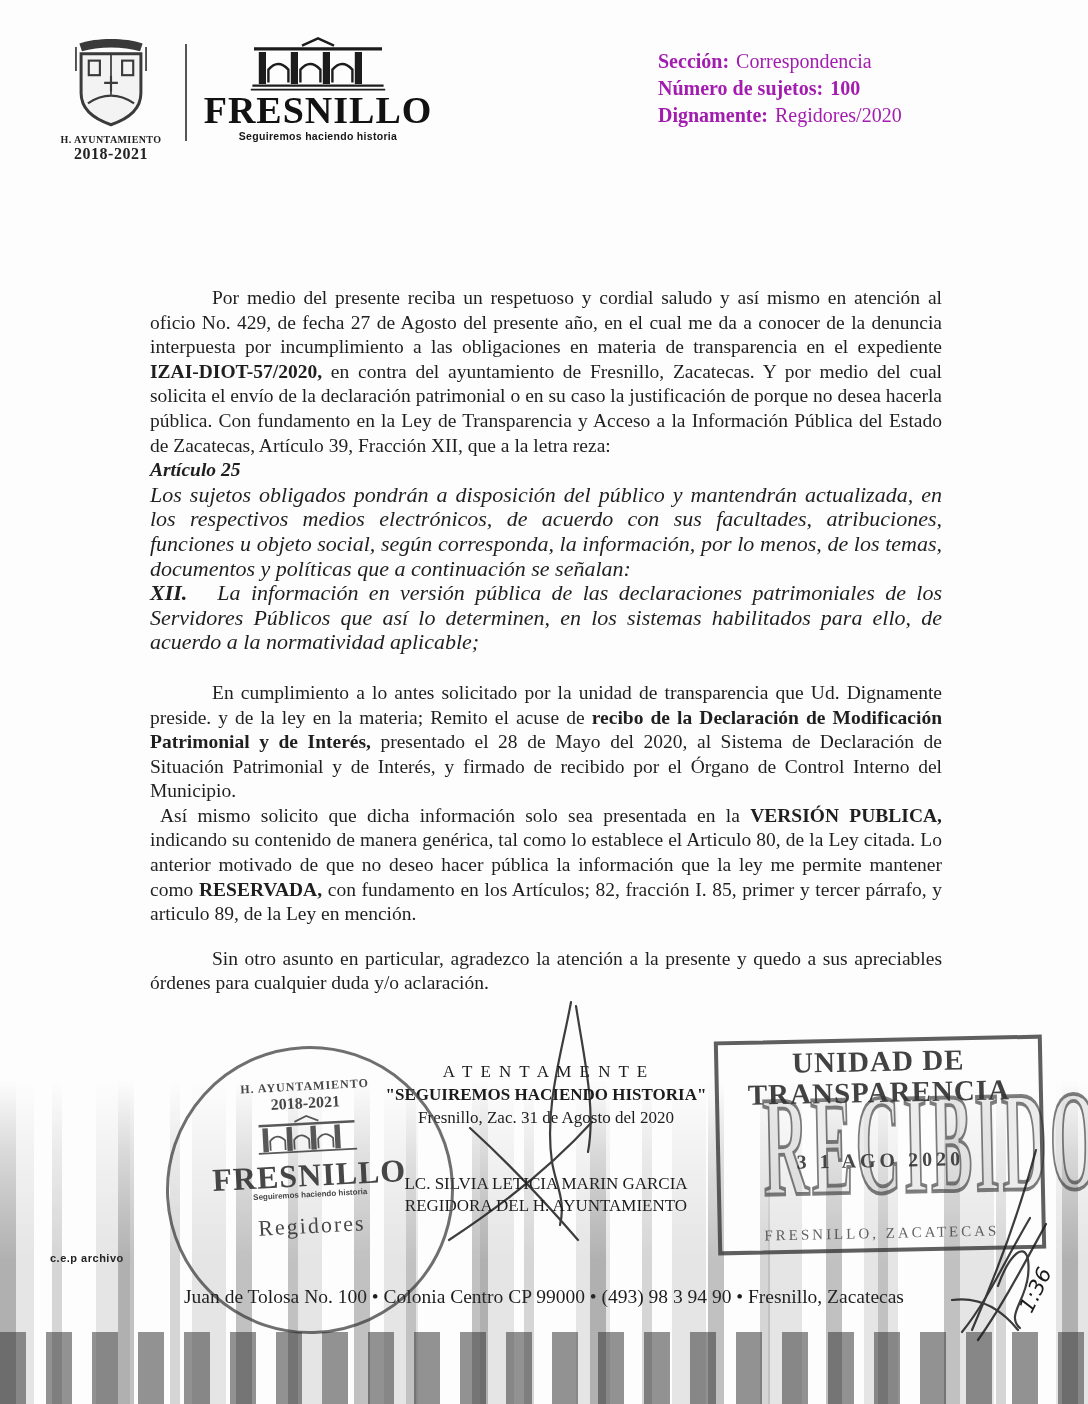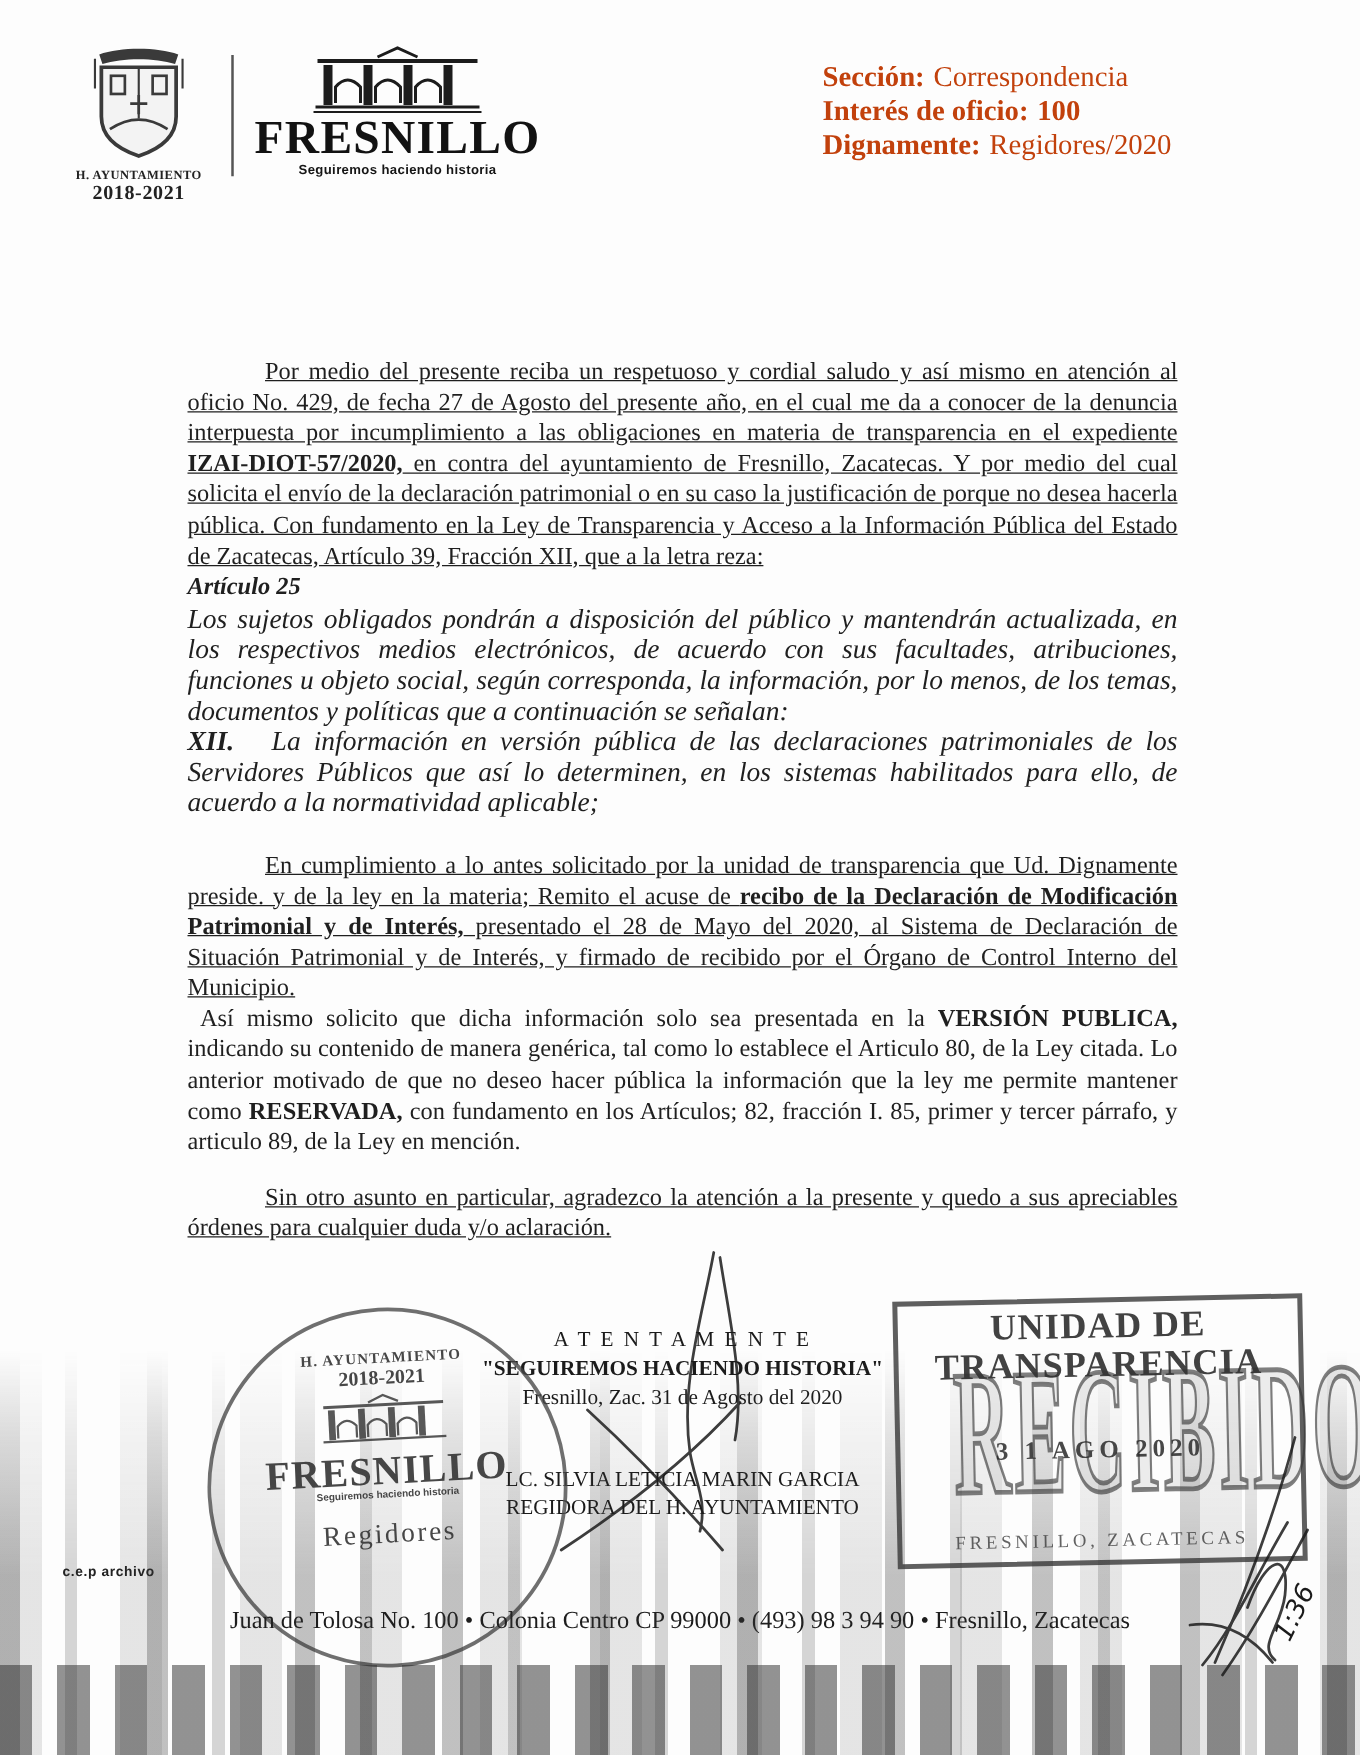--- a/index.html
+++ b/index.html
@@ -16,27 +16,27 @@
   .crest-cap1 { font-size: 10px; font-weight: bold; letter-spacing: .4px; margin-top: -2px; }
   .crest-cap2 { font-size: 16px; font-weight: bold; letter-spacing: .5px; }
 
   .hdr-divider { position: absolute; left: 185px; top: 44px; width: 2px; height: 97px; background: #555; }
 
   .logo { position: absolute; left: 198px; top: 36px; width: 240px; text-align: center; }
   .logo svg { width: 152px; height: 56px; display: block; margin: 0 auto; }
   .logo-word { font-size: 38px; font-weight: bold; letter-spacing: 1px; line-height: .95; color: #121212; }
   .logo-tag { font-size: 10.5px; font-weight: bold; font-family: "Liberation Sans", sans-serif; letter-spacing: .3px; margin-top: 2px; color: #161616; }
 
-  .meta { position: absolute; left: 658px; top: 48px; font-size: 23px; line-height: 27px; color: #c2410c; }
+  .meta { position: absolute; left: 658px; top: 48px; font-size: 20px; line-height: 27px; color: #a21caf; }
   .meta .b { font-weight: bold; margin-right: 7px; }
 
   
   .body-text { position: absolute; left: 150px; top: 286px; width: 792px; font-size: 19.5px; line-height: 24.6px; text-align: justify; color: #1f1f1f; }
   .body-text p { margin: 0; }
-  .indent { text-indent: 62px; text-decoration: underline; }
+  .indent { text-indent: 62px; }
   .indent-sm { text-indent: 10px; }
   .b { font-weight: bold; }
   .i { font-style: italic; }
   .bi { font-weight: bold; font-style: italic; }
   .quote { font-size: 22px; }
   .gap { margin-top: 26px !important; }
   .gap-sm { margin-top: 20px !important; }
   .q2-space { display: inline-block; width: 30px; }
 
   
@@ -132,21 +132,21 @@
       <path d="M108 58 V42 Q120 28 133 42 V58" fill="none" stroke="#1c1c1c" stroke-width="3"></path>
       <line x1="8" y1="62" x2="172" y2="62" stroke="#1c1c1c" stroke-width="3"></line>
       <line x1="6" y1="67" x2="174" y2="67" stroke="#1c1c1c" stroke-width="2"></line>
     </svg>
     <div class="logo-word">FRESNILLO</div>
     <div class="logo-tag">Seguiremos haciendo historia</div>
   </div>
 
   <div class="meta">
     <div><span class="b">Sección:</span><span>Correspondencia</span></div>
-    <div><span class="b">Interés de oficio:</span><span class="b">100</span></div>
+    <div><span class="b">Número de sujetos:</span><span class="b">100</span></div>
     <div><span class="b">Dignamente:</span><span>Regidores/2020</span></div>
   </div>
 
   <main class="body-text">
     <p class="indent"><span>Por medio del presente reciba un respetuoso y cordial saludo y así mismo en atención al oficio No. 429, de fecha 27 de Agosto del presente año,  en el cual me da a conocer de la denuncia interpuesta por incumplimiento a las obligaciones en materia de transparencia en el expediente </span><span class="b">IZAI-DIOT-57/2020,</span><span> en contra del  ayuntamiento de Fresnillo, Zacatecas. Y por medio del cual solicita el envío de la declaración patrimonial o en su caso la justificación de porque no desea hacerla pública. Con fundamento en la Ley de Transparencia y Acceso a la Información Pública del Estado de Zacatecas, Artículo 39, Fracción XII, que a la letra reza:</span></p>
     <p class="bi">Artículo 25</p>
     <p class="i quote">Los sujetos obligados pondrán a disposición del público y mantendrán actualizada, en los respectivos medios electrónicos, de acuerdo con sus facultades, atribuciones, funciones u objeto social, según corresponda, la información, por lo menos, de los temas, documentos y políticas que a continuación se señalan:</p>
     <p class="i quote"><span class="bi">XII.</span><span class="q2-space"></span><span>La información en versión pública de las declaraciones patrimoniales de los Servidores Públicos que así lo determinen, en los sistemas habilitados para ello, de acuerdo a la normatividad aplicable;</span></p>
     <p class="indent gap"><span>En cumplimiento a lo antes solicitado por la unidad de transparencia que Ud. Dignamente preside. y de la ley en la materia;  Remito el acuse de </span><span class="b">recibo de la Declaración de Modificación Patrimonial y de Interés,</span><span> presentado el 28 de Mayo del 2020,  al Sistema de Declaración de Situación Patrimonial y de Interés, y firmado de recibido por el Órgano de Control Interno del Municipio.</span></p>
     <p class="indent-sm"><span> Así mismo solicito que dicha información solo sea presentada en la </span><span class="b">VERSIÓN PUBLICA,</span><span> indicando su contenido de manera genérica, tal como lo establece el Articulo 80, de la Ley citada. Lo anterior motivado de que no deseo hacer pública la información que la ley me permite mantener como </span><span class="b">RESERVADA,</span><span> con fundamento en los Artículos; 82, fracción I.  85, primer y tercer párrafo, y articulo 89, de la Ley en mención.</span></p>

